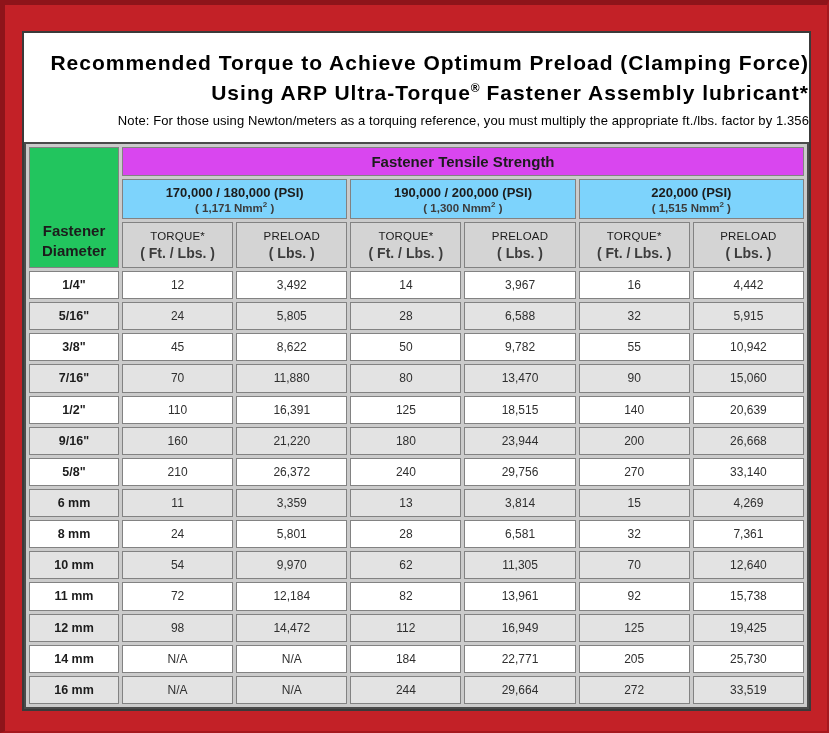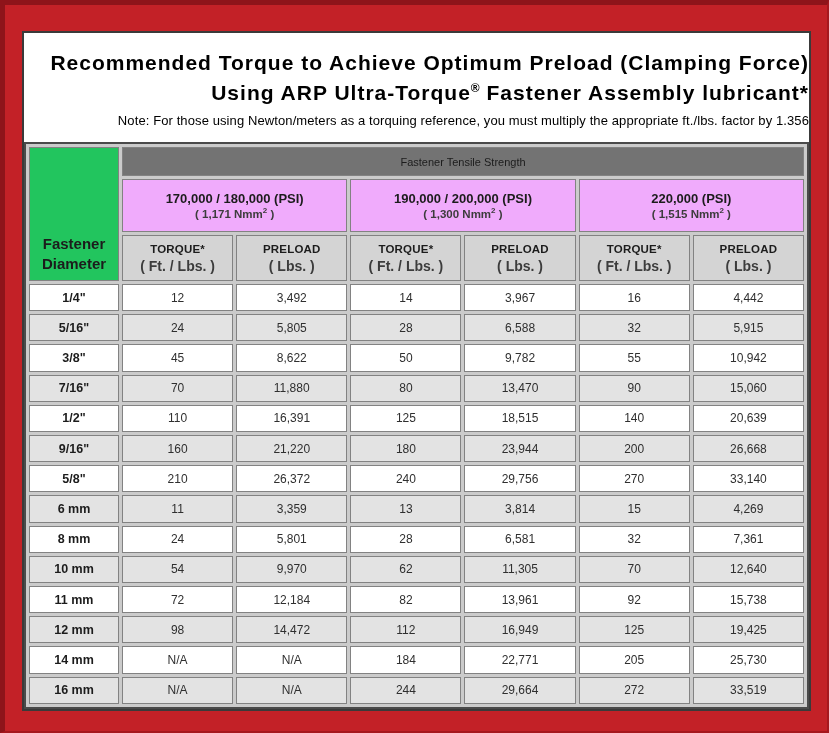--- a/index.html
+++ b/index.html
@@ -65,32 +65,32 @@
   .corner {
     background: #22c55e;
     vertical-align: bottom;
     font-size: 15px;
     font-weight: bold;
     color: #1c1c1c;
     line-height: 1.3;
     padding-bottom: 7px;
   }
   .tensile {
-    background: #737373;
+    background: #d946ef;
     height: 29px;
-    font-size: 11px;
-    font-weight: normal;
+    font-size: 15px;
+    font-weight: bold;
     color: #1c1c1c;
   }
-  .psi { background: #f0abfc; height: 53px; }
+  .psi { background: #7dd3fc; height: 40px; }
   .psi-main { font-size: 13px; font-weight: bold; color: #1c1c1c; }
   .psi-sub  { font-size: 11.5px; color: #3c3c3c; margin-top: 0; }
   .psi-sub sup { font-size: 8px; }
   .sub { background: #d4d4d4; height: 46px; }
-  .sub-main { font-size: 11.5px; font-weight: bold; color: #1c1c1c; letter-spacing: 0.2px; }
+  .sub-main { font-size: 11.5px; font-weight: normal; color: #1c1c1c; letter-spacing: 0.2px; }
   .sub-unit { font-size: 14px; color: #3c3c3c; margin-top: 3px; }
   tbody th.dia {
     background: #ffffff;
     font-size: 12.5px;
     font-weight: bold;
     color: #1c1c1c;
   }
   tbody td {
     background: #ffffff;
     font-size: 12px;

